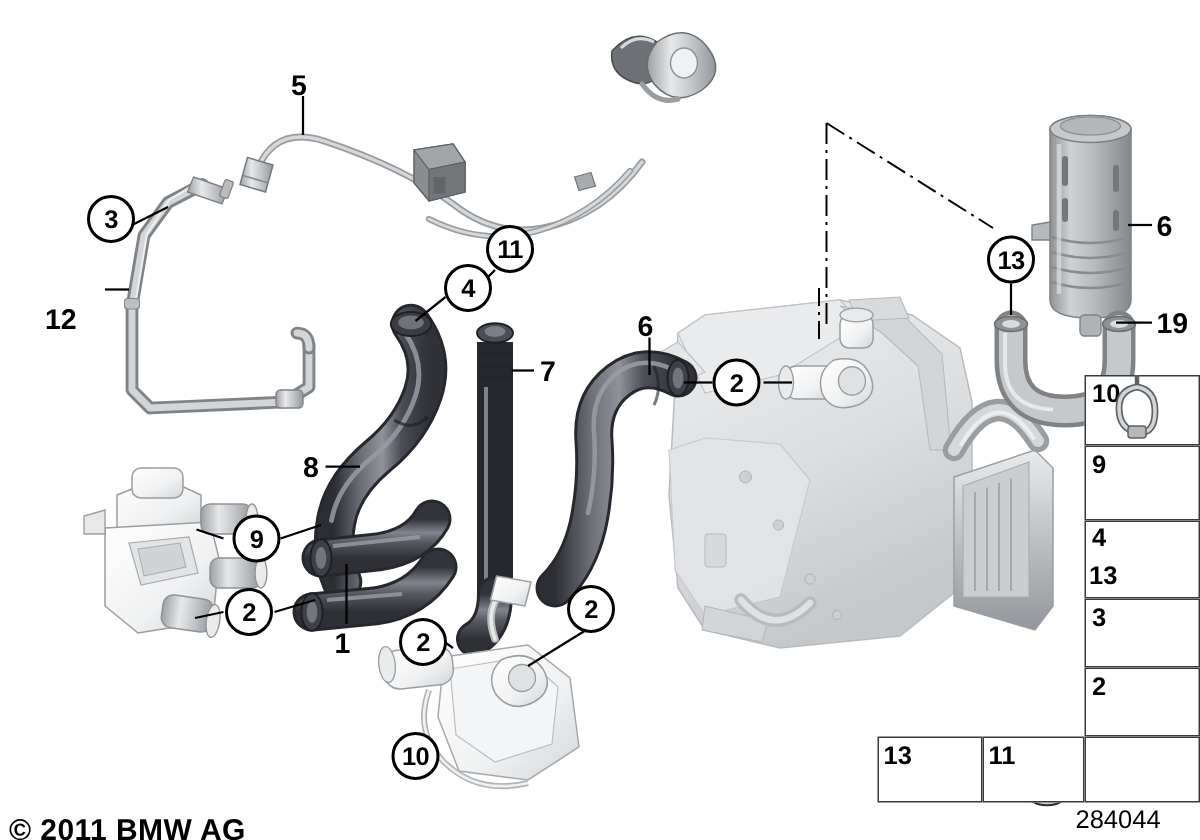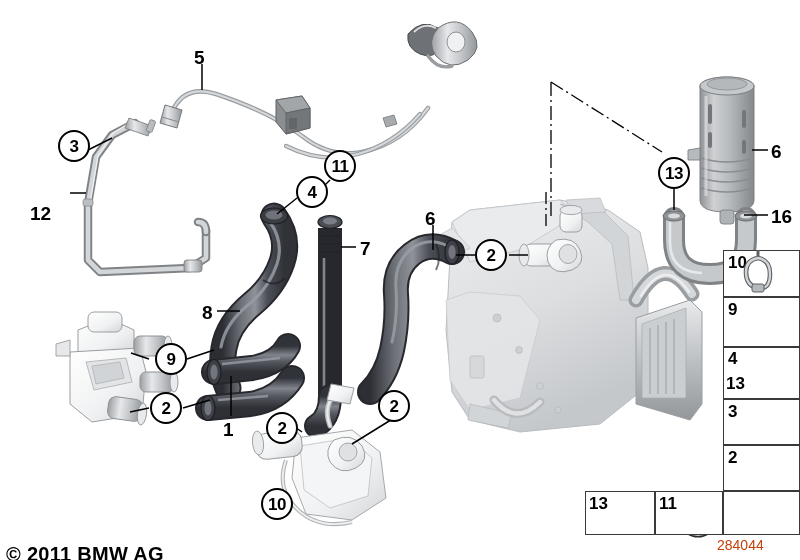--- a/index.html
+++ b/index.html
@@ -9,21 +9,21 @@
   svg.layer{position:absolute;left:0;top:0;width:800px;height:560px;overflow:visible;}
   .callout-circle{position:absolute;width:32px;height:32px;border-radius:50%;
     background:#fff;border:2.2px solid #000;box-sizing:border-box;
     display:flex;align-items:center;justify-content:center;
     font-size:17px;font-weight:bold;line-height:1;letter-spacing:-0.5px;}
   .callout-plain{position:absolute;font-size:19px;font-weight:bold;line-height:1;}
   .legend-box{position:absolute;border:1px solid #3a3a3a;background:#fff;box-sizing:border-box;}
   .legend-num{position:absolute;font-size:17px;font-weight:bold;line-height:1;}
   .copyright{position:absolute;left:6px;top:543px;font-size:20px;font-weight:bold;
     letter-spacing:0.3px;}
-  .diagid{position:absolute;left:717px;top:537px;font-size:14px;color:#c2410c;}
+  .diagid{position:absolute;left:717px;top:537px;font-size:17px;color:#000000;}
 </style>
 </head>
 <body>
 
 <div id="stage">
 
   <svg class="layer" viewBox="0 0 800 560">
     <defs>
       <linearGradient id="gDark" x1="0" y1="0" x2="1" y2="0">
         <stop offset="0%" stop-color="#2c2e34"></stop>
@@ -348,21 +348,21 @@
     </div>
   <div class="callout-circle" style="left:261px;top:488px;">
     <span>10</span>
     </div>
   <div class="callout-circle" style="left:658px;top:157px;">
     <span>13</span>
     </div>
   <div class="callout-plain" style="left:771px;top:142px;">
     <span>6</span></div>
   <div class="callout-plain" style="left:771px;top:207px;">
-    <span>16</span></div>
+    <span>19</span></div>
 
   <div class="legend-box" style="left:723px;top:250px;width:77px;height:47px;"></div>
   <div class="legend-num" style="left:728px;top:254px;">10</div>
   <svg class="layer" style="pointer-events:none" viewBox="0 0 800 560">
 
     <g>
       <path d="M758 258 q-12 2 -12 14 q0 14 12 16 q12 2 12 -14 q0 -14 -12 -16 Z" fill="none" stroke="#5e6164" stroke-width="4.6"></path>
       <path d="M758 258 q-12 2 -12 14 q0 14 12 16 q12 2 12 -14 q0 -14 -12 -16 Z" fill="none" stroke="#d2d5d8" stroke-width="2.4"></path>
       <rect x="752" y="284" width="12" height="8" rx="2" fill="#b6b9bc" stroke="#5e6164" stroke-width="1"></rect>
       <path d="M758 256 L758 250" stroke="#5e6164" stroke-width="3"></path>

